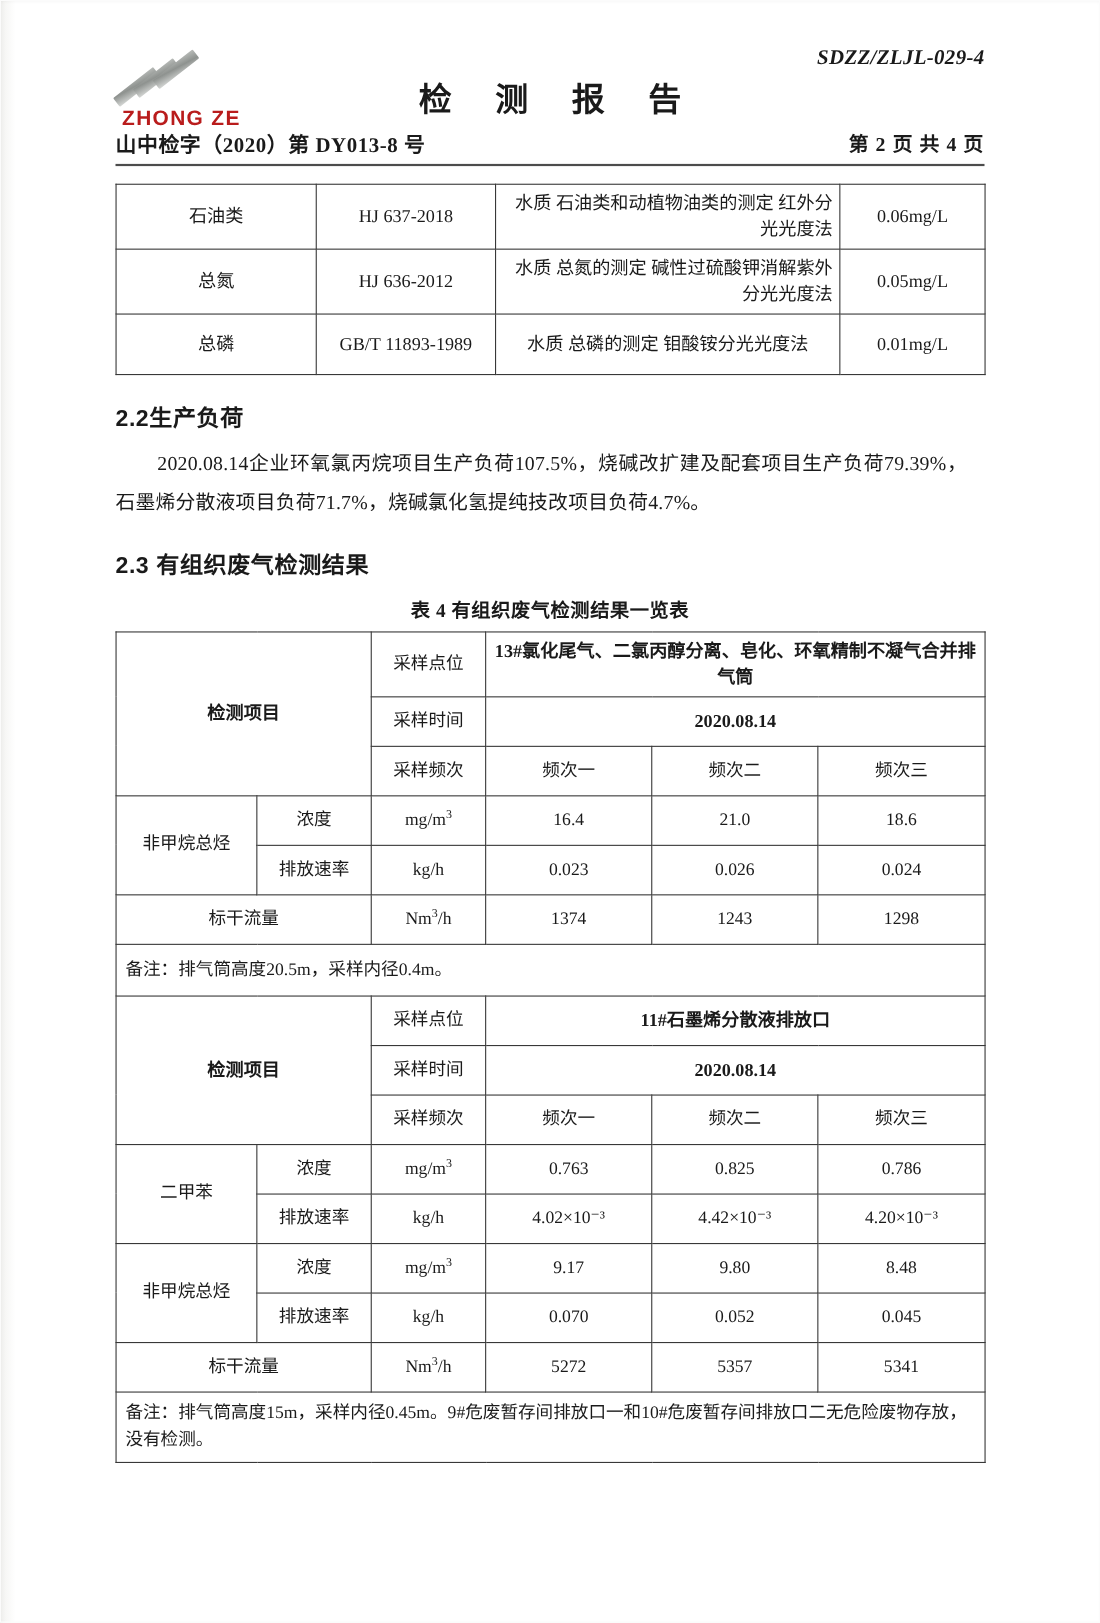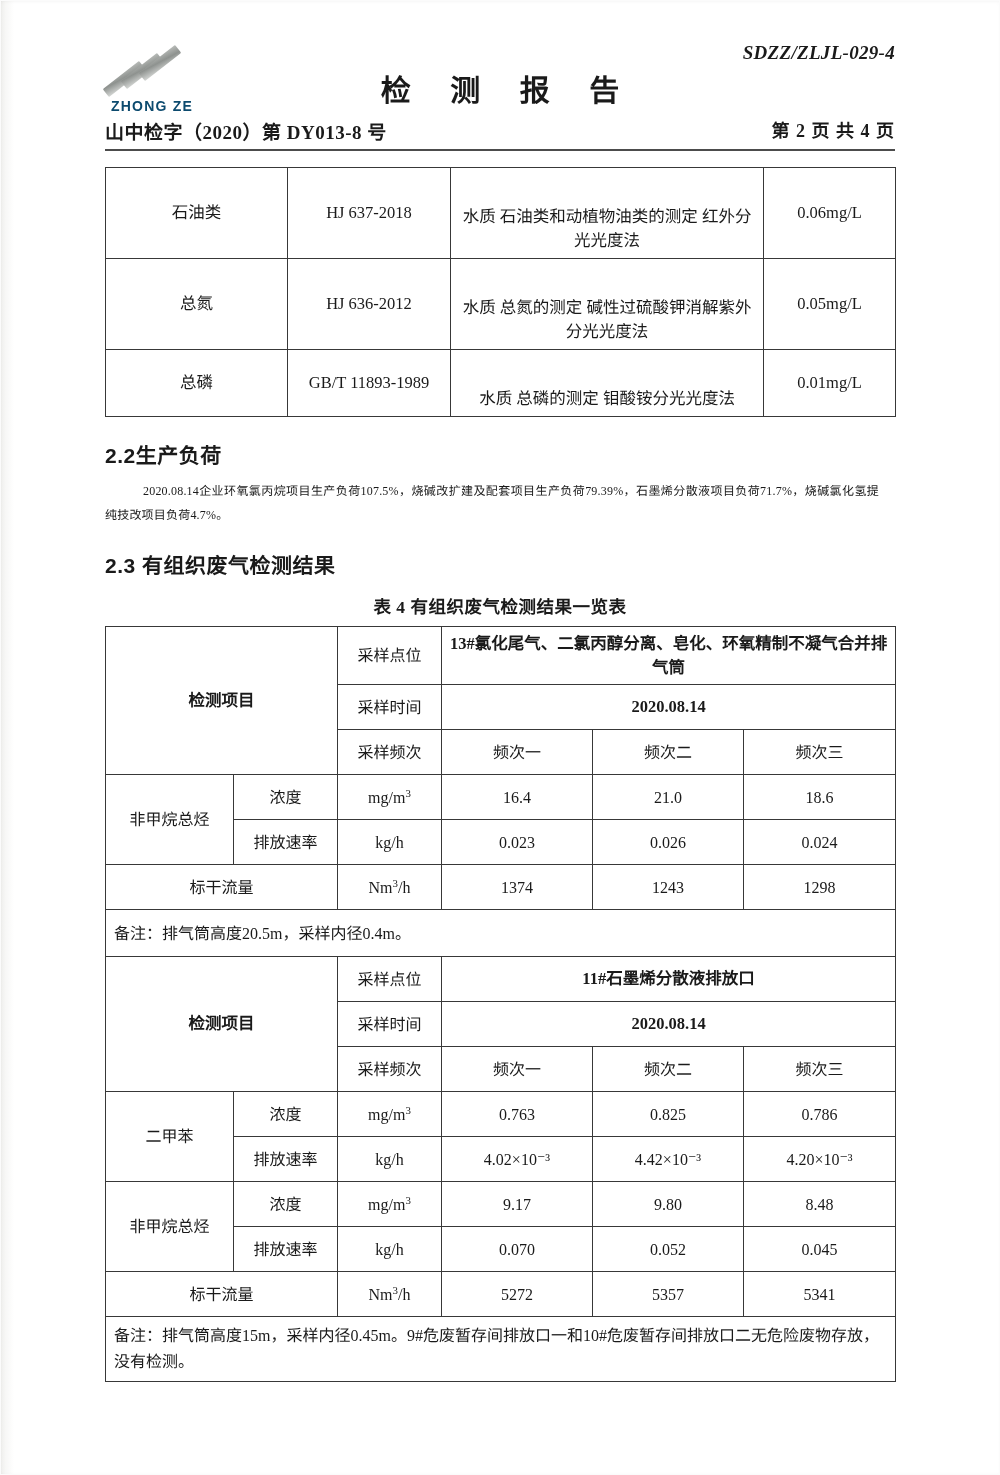--- a/index.html
+++ b/index.html
@@ -67,23 +67,23 @@
     transform: rotate(52deg);
     border-radius: 1px;
   }
   .logo-mark .bar.b1 { left: 8px;  top: 6px; }
   .logo-mark .bar.b2 { left: 26px; top: -2px; }
   .logo-mark .bar.b3 { left: 44px; top: -10px; }
   .logo-text {
     margin-top: 4px;
     font-family: "Liberation Sans", sans-serif;
     font-weight: bold;
-    font-size: 14px;
+    font-size: 19px;
     letter-spacing: 1.2px;
-    color: #0c4a6e;
+    color: #b91c1c;
   }
 
   .doc-code {
     position: absolute;
     right: 0;
     top: 42px;
     font-family: "Liberation Serif", serif;
     font-weight: bold;
     font-size: 19px;
     letter-spacing: 0.3px;
@@ -137,36 +137,36 @@
     font-size: 16.5px;
     text-align: center;
     vertical-align: middle;
     line-height: 1.45;
   }
   td.method {
     text-align: center;
     padding-left: 10px;
     padding-right: 10px;
   }
-  .method-inner { display: inline-block; text-align: center; margin-top: 32px; }
+  .method-inner { display: inline-block; text-align: right; }
 
   
   #table-methods { margin-top: 16px; }
   #table-methods td { height: 44px; }
 
   
   h2.sec {
     font-family: "Liberation Sans", "DejaVu Sans", sans-serif;
     font-size: 21px;
     font-weight: bold;
     margin: 22px 0 10px 0;
     letter-spacing: 0.5px;
   }
   p.body-text {
-    font-size: 12px;
+    font-size: 18px;
     line-height: 2.0;
     margin: 0 16px 6px 0;
     text-indent: 38px;
     text-align: justify;
     letter-spacing: 0.2px;
   }
 
   .tbl-caption {
     text-align: center;
     font-size: 17.5px;

